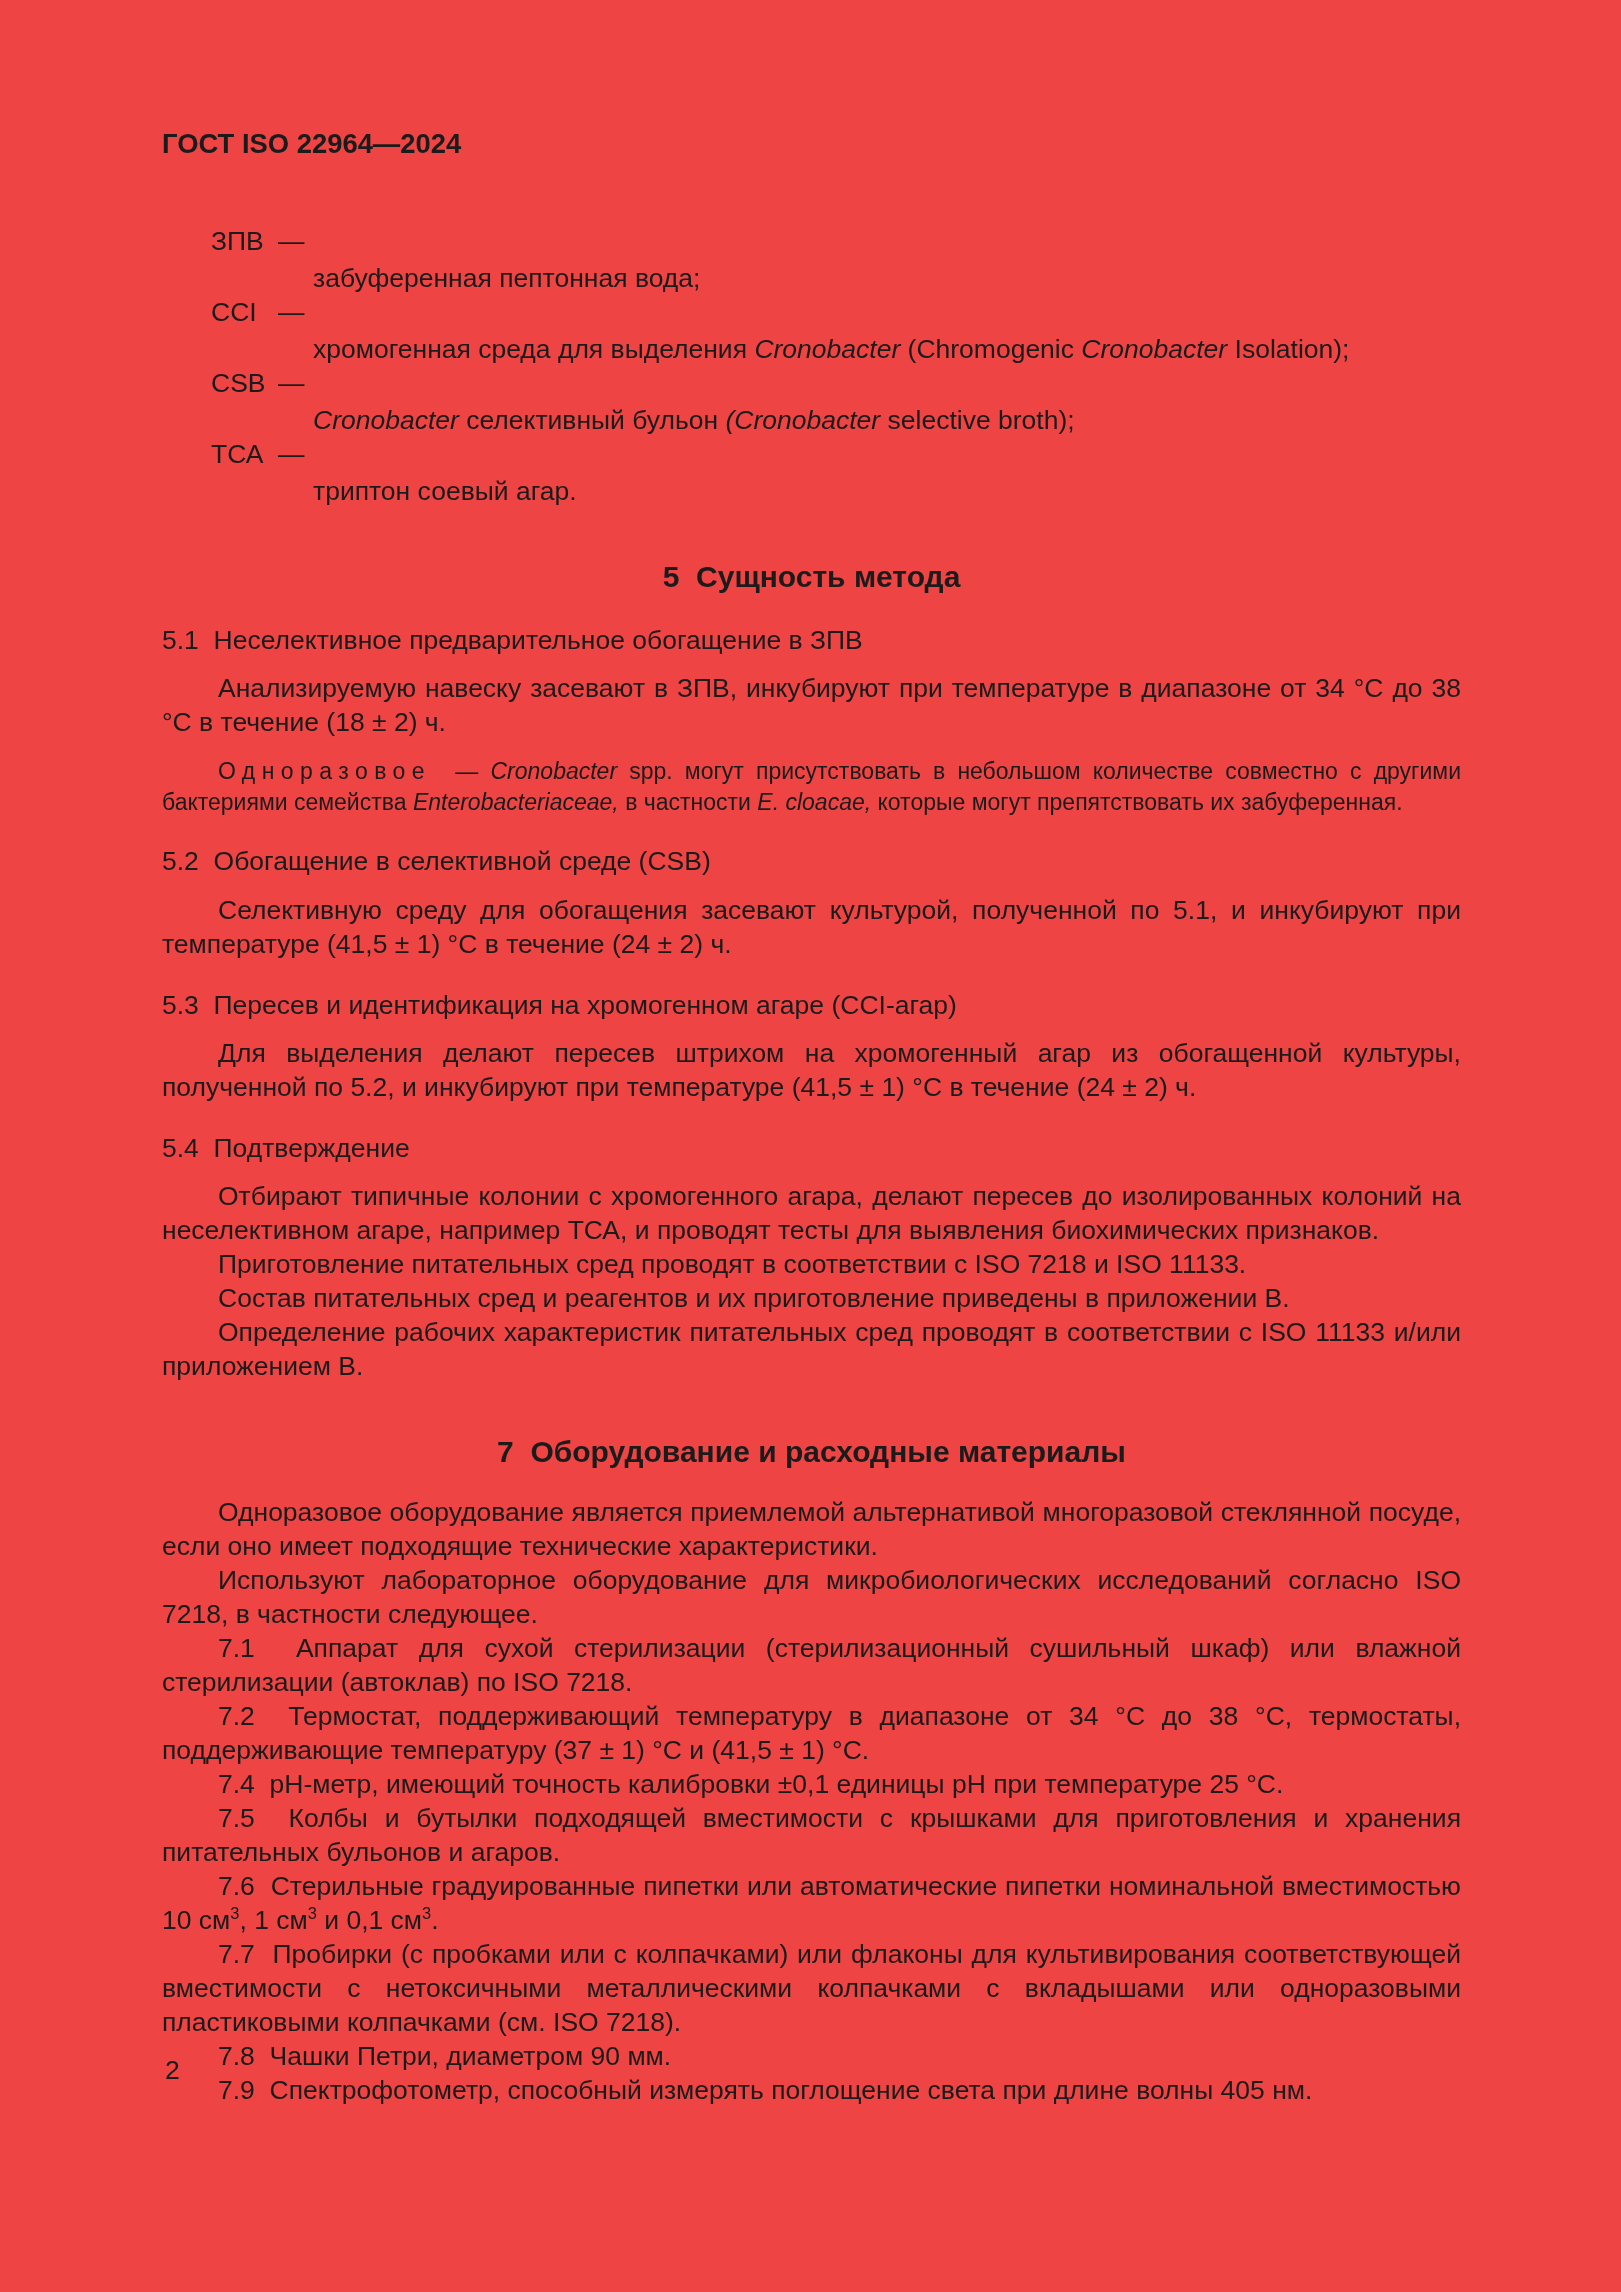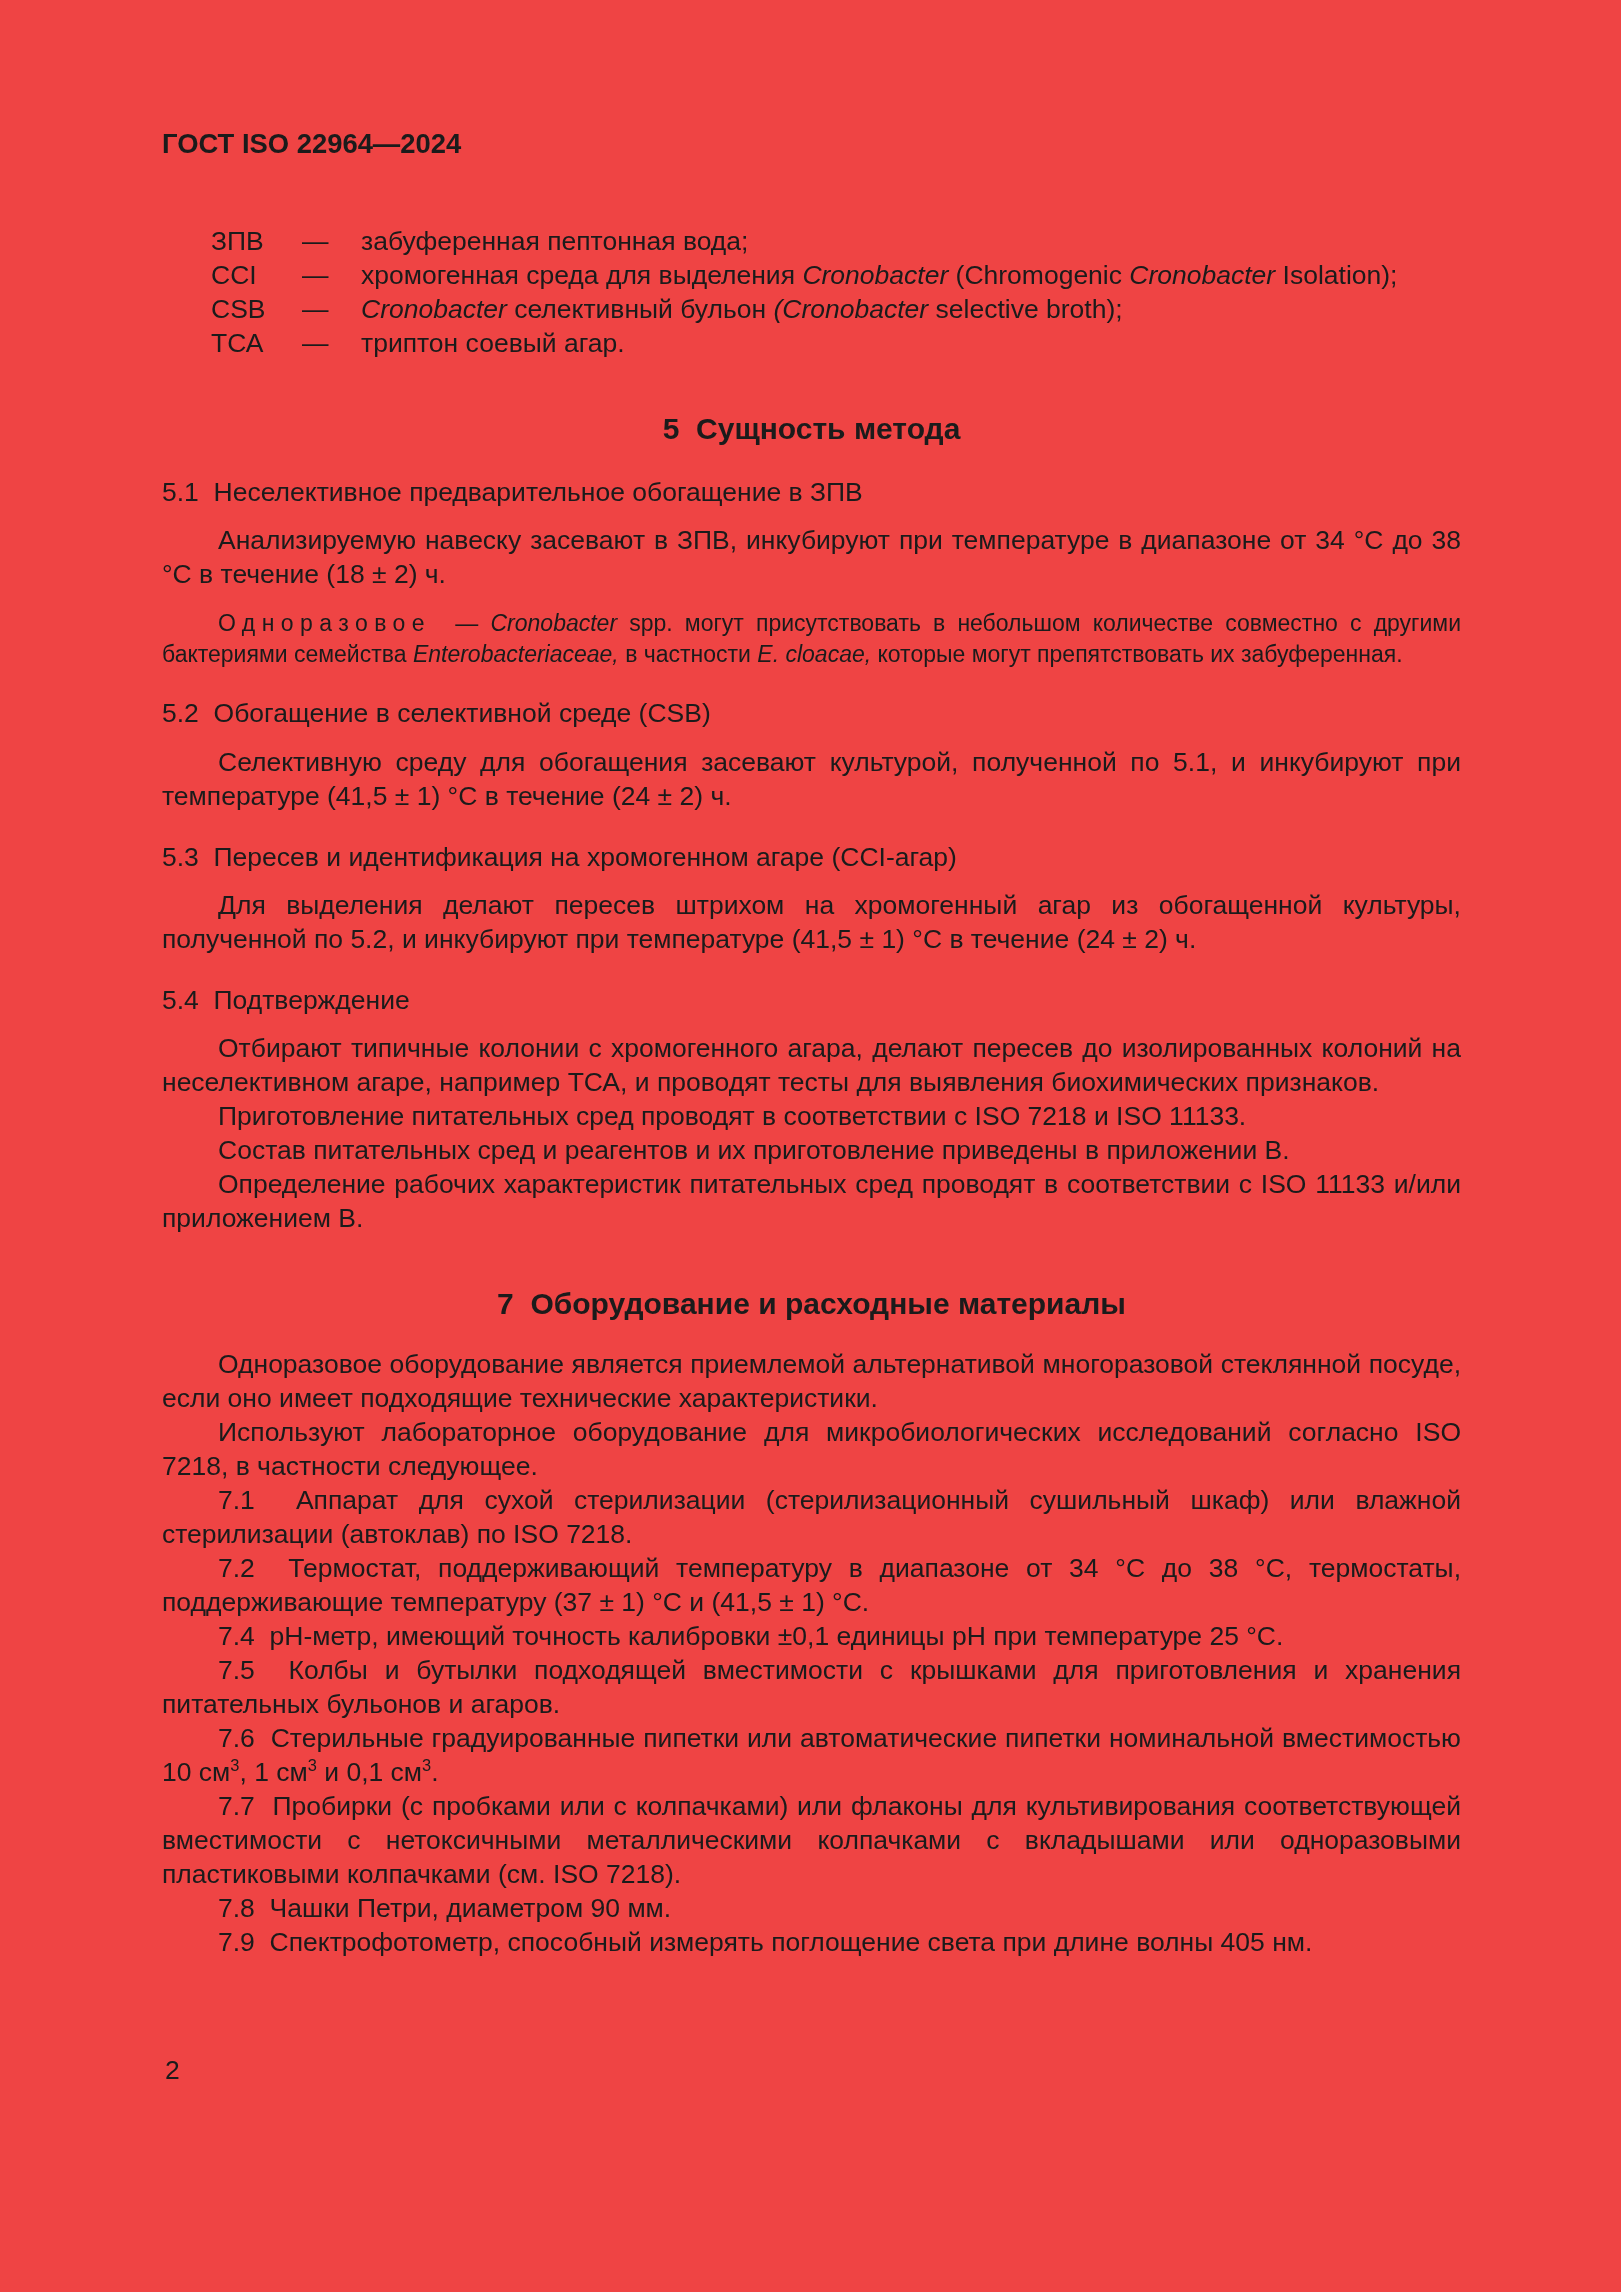--- a/index.html
+++ b/index.html
@@ -14,24 +14,24 @@
     font-size: 26.5px;
     line-height: 34px;
     padding: 127px 160px 0 162px;
     overflow: hidden;
   }
   .running-header {
     font-weight: bold;
     font-size: 27.4px;
     margin: 0 0 63px 0;
   }
-  .abbrev-row { display: flex; line-height: 34px; gap: 24px; }
+  .abbrev-row { display: flex; line-height: 34px; }
   .abbrev-term { width: 67px; margin-left: 49px; flex: 0 0 auto; }
   .abbrev-dash { width: 35px; flex: 0 0 auto; }
-  .abbrev-def { flex: 1 1 auto; }
+  .abbrev-def { flex: 1 1 auto; margin-top: 37px; }
   .h1 {
     font-size: 30px;
     line-height: 39px;
     font-weight: bold;
     margin: 49px 0 23.5px 0;
     text-align: center;
   }
   .h2 {
     font-size: 26.5px;
     line-height: 34px;

